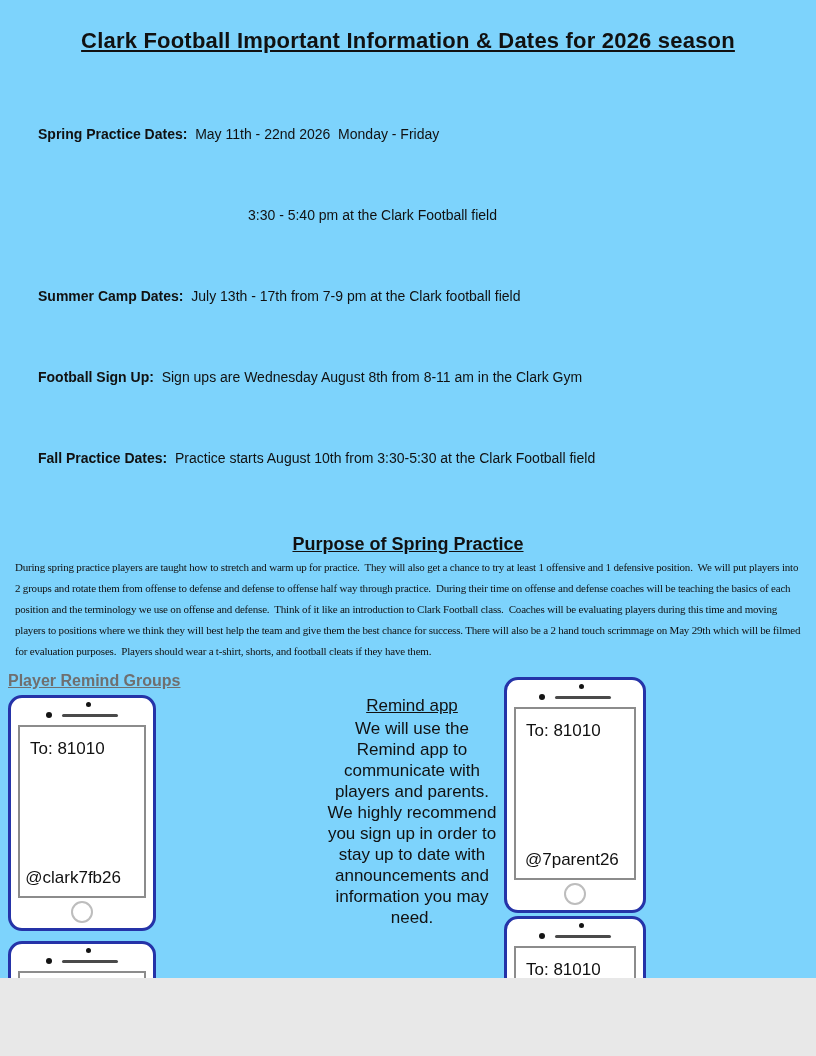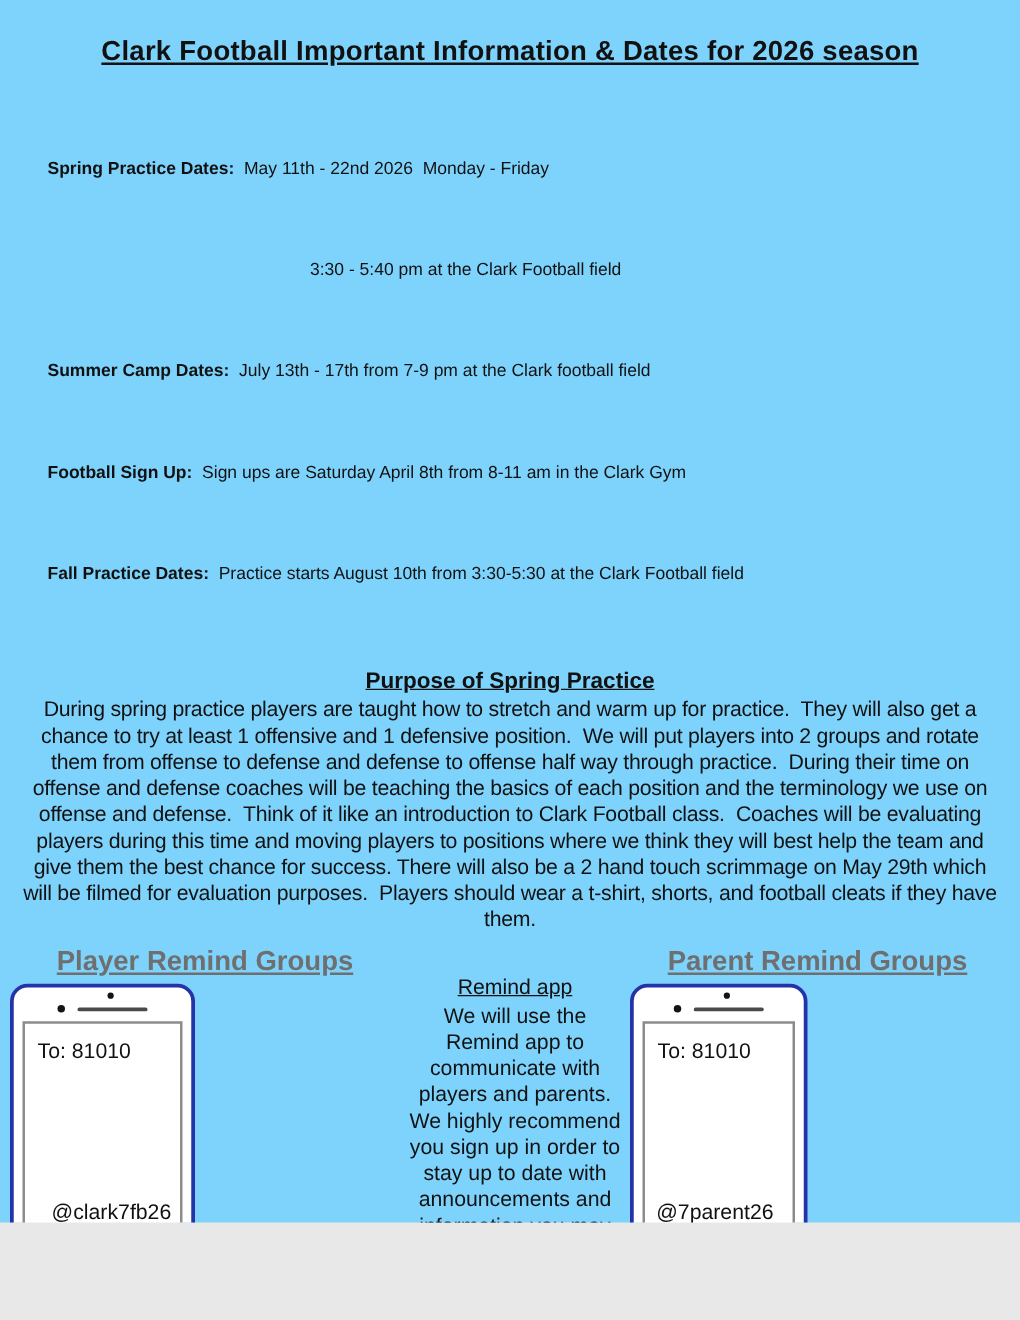--- a/index.html
+++ b/index.html
@@ -7,44 +7,44 @@
   .page { width:816px; height:978px; background:#7dd3fc; margin:0 auto; overflow:hidden; position:relative; }
 
   .title { margin-top:28px; text-align:center; font-size:22px; font-weight:bold; text-decoration:underline; letter-spacing:0.2px; }
 
   .schedule { margin:13px 0 0 38px; font-size:14px; line-height:27px; white-space:pre-wrap; }
   .schedule .lbl { font-weight:bold; }
   .sched-cont { margin-left:210px; }
 
   .sec-heading { text-align:center; font-size:18px; font-weight:bold; text-decoration:underline; }
   .purpose-heading { margin-top:8px; }
-  .purpose-body { padding:2px 15px 0 15px; font-size:17px; line-height:21px; text-align:center; white-space:pre-wrap; letter-spacing:-0.2px; }
+  .purpose-body { padding:2px 15px 0 15px; font-size:11px; line-height:21px; text-align:left; white-space:pre-wrap; letter-spacing:-0.2px;font-family:Liberation Serif, serif; }
 
   .mid-row { display:flex; margin-top:10px; align-items:flex-start; }
   .col-phones-left  { width:312px; margin-left:8px; }
   .col-remind       { width:176px; margin-left:4px; }
   .col-phones-right { width:300px; margin-left:4px; }
-  .gray-heading { font-size:22px; font-weight:bold; text-decoration:underline; text-align:center; color:#6f6f6f; }
+  .gray-heading { font-size:16px; font-weight:bold; text-decoration:underline; text-align:left; color:#6f6f6f; }
   .remind-heading { margin-top:24px; text-align:center; font-size:17px; font-weight:normal; text-decoration:underline; }
   .remind-body { margin-top:2px; font-size:17px; line-height:21px; text-align:center; white-space:pre-wrap; }
 
   .phone-row { display:flex; gap:10px; margin-top:5px;flex-direction:column; }
   .phone { width:148px; height:236px; border:3px solid #2533a8; border-radius:14px; background:#fff;
            display:flex; flex-direction:column; }
   .phone-right { width:142px; }
   .phone-raised { transform:translateY(-7px); }
   .phone-top { position:relative; height:27px; }
   .dot-top { position:absolute; top:4px; left:calc(50% + 4px); width:5px; height:5px; border-radius:50%; background:#141414; }
   .cam-row { position:absolute; top:14px; left:0; right:0; display:flex; justify-content:center; align-items:center; gap:10px; }
   .cam-dot { width:6px; height:6px; border-radius:50%; background:#141414; }
   .speaker-line { width:56px; height:3px; background:#4a4a4a; border-radius:2px; }
   .screen { flex:1; margin:0 7px; border:2px solid #8c8c8c; position:relative; font-size:17px; background:#fff; }
   .to-field { position:absolute; top:12px; left:10px; }
   .handle { position:absolute; bottom:8px; }
-  .handle-r { right:7px; }
+  .handle-r { right:23px; }
   .handle-l { left:9px; }
   .phone-bottom { height:30px; position:relative; }
   .home-btn { position:absolute; top:3px; left:50%; transform:translateX(-50%); width:22px; height:22px;
               border:2px solid #bdbdbd; border-radius:50%; }
 
   .bottom-row { display:flex; margin-top:14px; align-items:flex-start; }
   .sc-col { width:385px; }
   .ae-col { width:424px; margin-left:5px; }
   .body-text { font-size:17px; line-height:21px; text-align:center; white-space:pre-wrap; }
 </style>
@@ -52,21 +52,21 @@
 <body>
 
 <div class="page">
 
   <div class="title">Clark Football Important Information &amp; Dates for 2026 season</div>
 
   <div class="schedule">
     <div><span class="lbl">Spring Practice Dates:</span><span>  May 11th - 22nd 2026  Monday - Friday</span></div>
     <div class="sched-cont">3:30 - 5:40 pm at the Clark Football field</div>
     <div><span class="lbl">Summer Camp Dates:</span><span>  July 13th - 17th from 7-9 pm at the Clark football field</span></div>
-    <div><span class="lbl">Football Sign Up:</span><span>  Sign ups are Saturday April 8th from 8-11 am in the Clark Gym</span></div>
+    <div><span class="lbl">Football Sign Up:</span><span>  Sign ups are Wednesday August 8th from 8-11 am in the Clark Gym</span></div>
     <div><span class="lbl">Fall Practice Dates:</span><span>  Practice starts August 10th from 3:30-5:30 at the Clark Football field</span></div>
   </div>
 
   <div class="sec-heading purpose-heading">Purpose of Spring Practice</div>
   <div class="purpose-body">During spring practice players are taught how to stretch and warm up for practice.  They will also get a chance to try at least 1 offensive and 1 defensive position.  We will put players into 2 groups and rotate them from offense to defense and defense to offense half way through practice.  During their time on offense and defense coaches will be teaching the basics of each position and the terminology we use on offense and defense.  Think of it like an introduction to Clark Football class.  Coaches will be evaluating players during this time and moving players to positions where we think they will best help the team and give them the best chance for success. There will also be a 2 hand touch scrimmage on May 29th which will be filmed for evaluation purposes.  Players should wear a t-shirt, shorts, and football cleats if they have them.</div>
 
   <div class="mid-row">
 
     <div class="col-phones-left">
       <div class="gray-heading">Player Remind Groups</div>
@@ -108,21 +108,20 @@
 
       </div>
     </div>
 
     <div class="col-remind">
       <div class="remind-heading">Remind app</div>
       <div class="remind-body">We will use the Remind app to communicate with players and parents. We highly recommend you sign up in order to stay up to date with announcements and information you may need.</div>
     </div>
 
     <div class="col-phones-right">
-      <div class="gray-heading">Parent Remind Groups</div>
       <div class="phone-row">
 
         <div class="phone phone-right">
           <div class="phone-top">
             <span class="dot-top"></span>
             <div class="cam-row">
               <span class="cam-dot"></span>
               <span class="speaker-line"></span>
             </div>
           </div>

